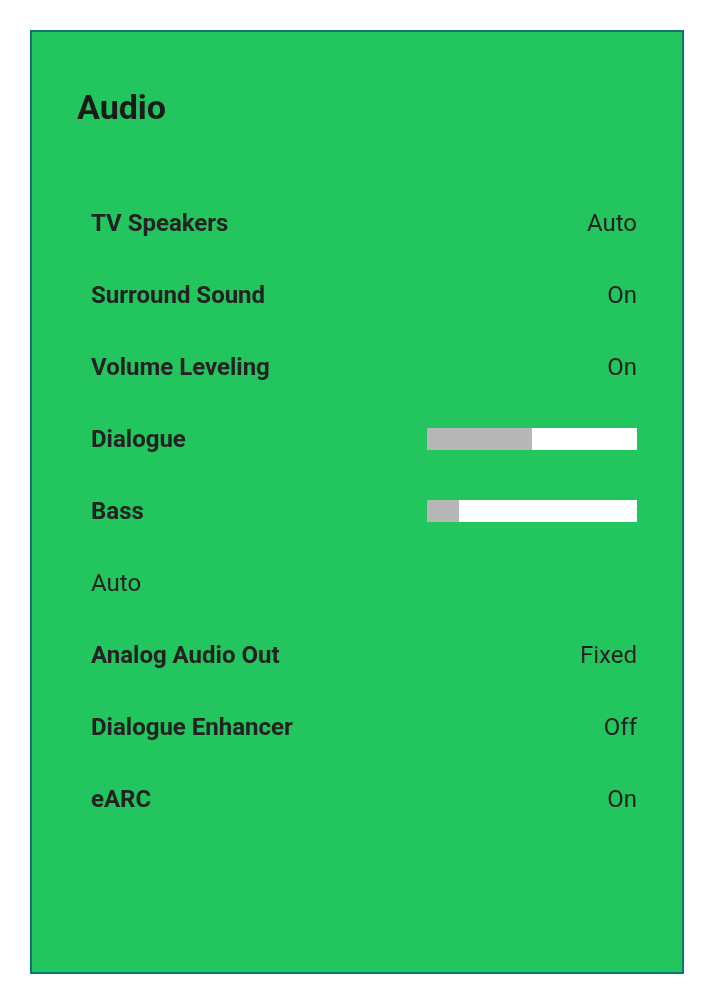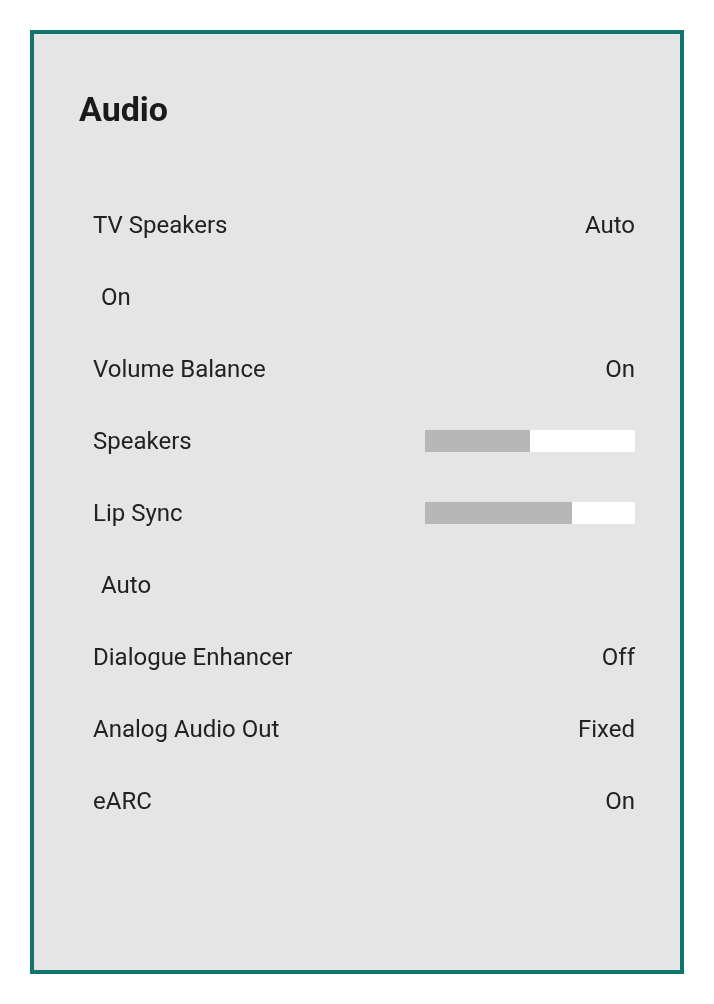--- a/index.html
+++ b/index.html
@@ -10,50 +10,49 @@
     body {
       font-family: -apple-system, BlinkMacSystemFont, "Segoe UI", Roboto, "Helvetica Neue", Arial, sans-serif;
       background: #ffffff;
       width: 714px;
       height: 1004px;
       padding: 30px;
     }
     .panel {
       width: 100%;
       height: 100%;
-      background: #e5e5e5;
-      border: 4px solid #0f766e;
+      background: #22c55e;
+      border: 2px solid #0f766e;
       padding: 55px 45px 45px 45px;
     }
     .title {
       font-size: 34px;
       font-weight: 700;
       color: #1a1a1a;
       margin-bottom: 60px;
     }
     .settings-list {
       padding-left: 14px;
     }
     .row {
       display: flex;
       align-items: center;
       justify-content: space-between;
       height: 72px;
     }
     .label {
       font-size: 24px;
-      font-weight: 400;
+      font-weight: 700;
       color: #222;
     }
     .value {
       font-size: 24px;
       font-weight: 400;
       color: #222;
       text-align: center;
-      margin-left: 8px;
     }
     .slider {
       width: 210px;
       height: 22px;
       background: #ffffff;
       position: relative;
       flex-shrink: 0;
     }
     .slider-fill {
       position: absolute;
@@ -70,56 +69,57 @@
   <h1 class="title">Audio</h1>
 
   <div class="settings-list">
 
     <div class="row">
       <span class="label">TV Speakers</span>
       <span class="value">Auto</span>
     </div>
 
     <div class="row">
+      <span class="label">Surround Sound</span>
       <span class="value">On</span>
     </div>
 
     <div class="row">
-      <span class="label">Volume Balance</span>
+      <span class="label">Volume Leveling</span>
       <span class="value">On</span>
     </div>
 
     <div class="row">
-      <span class="label">Speakers</span>
+      <span class="label">Dialogue</span>
       <div class="slider">
         <div class="slider-fill" style="width:50%"></div>
+      </div>
+    </div>
+
+    <div class="row">
+      <span class="label">Bass</span>
+      <div class="slider">
+        <div class="slider-fill" style="width:15%"></div>
       </div>
     </div>
 
 
 
     <div class="row">
-      <span class="label">Lip Sync</span>
-      <div class="slider">
-        <div class="slider-fill" style="width:70%"></div>
-      </div>
+      <span class="value">Auto</span>
     </div>
 
     <div class="row">
-      <span class="value">Auto</span>
+      <span class="label">Analog Audio Out</span>
+      <span class="value">Fixed</span>
     </div>
 
     <div class="row">
       <span class="label">Dialogue Enhancer</span>
       <span class="value">Off</span>
-    </div>
-
-    <div class="row">
-      <span class="label">Analog Audio Out</span>
-      <span class="value">Fixed</span>
     </div>
 
     <div class="row">
       <span class="label">eARC</span>
       <span class="value">On</span>
     </div>
 
   </div>
 </div>
 

